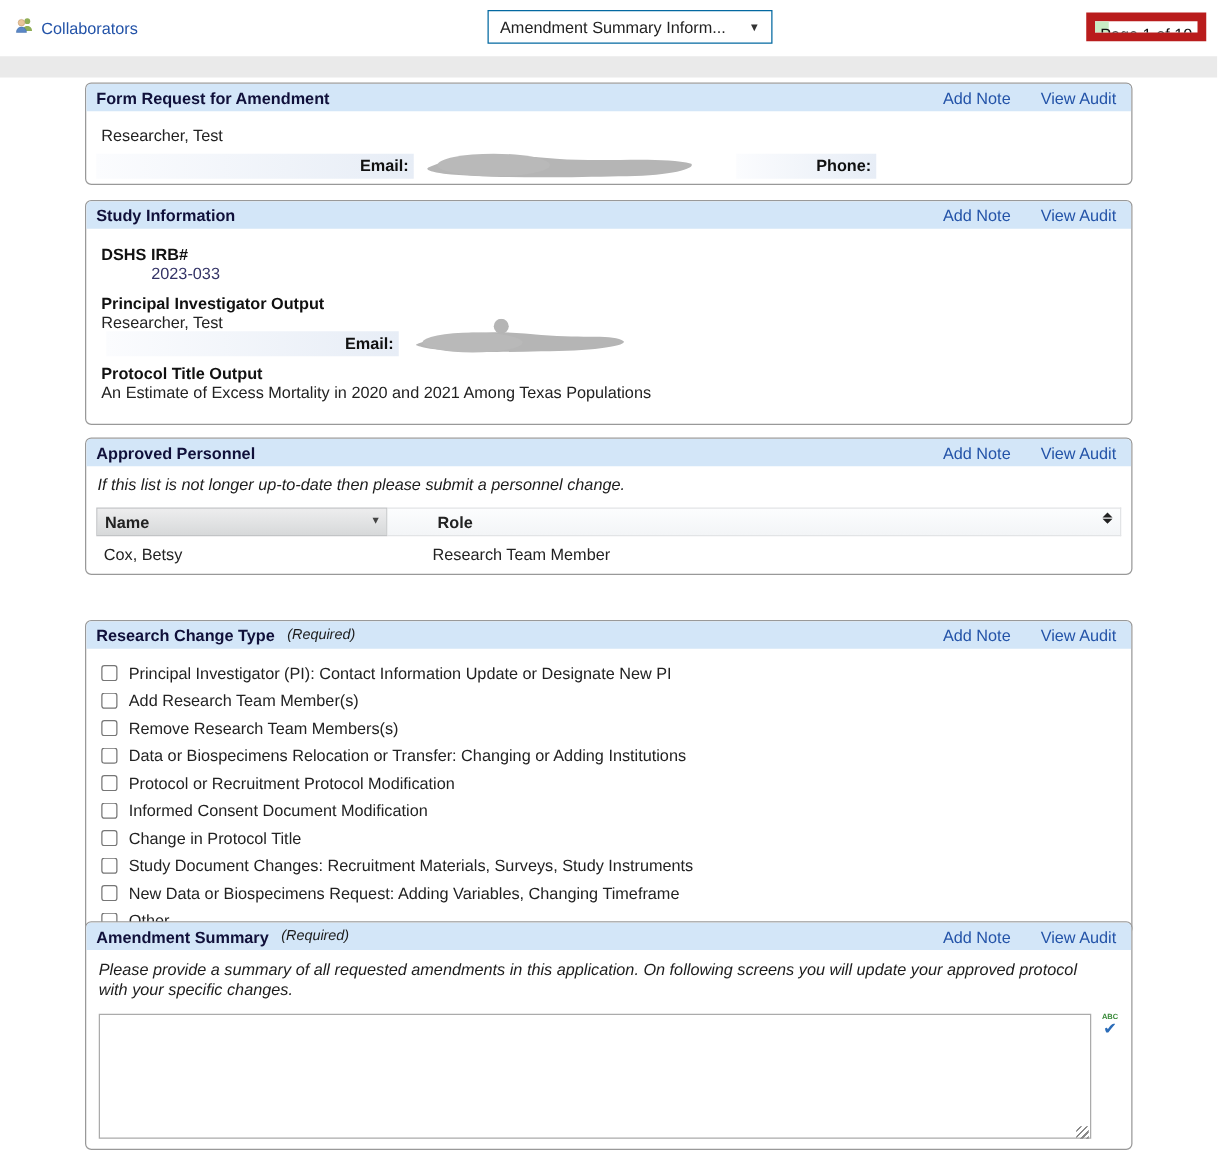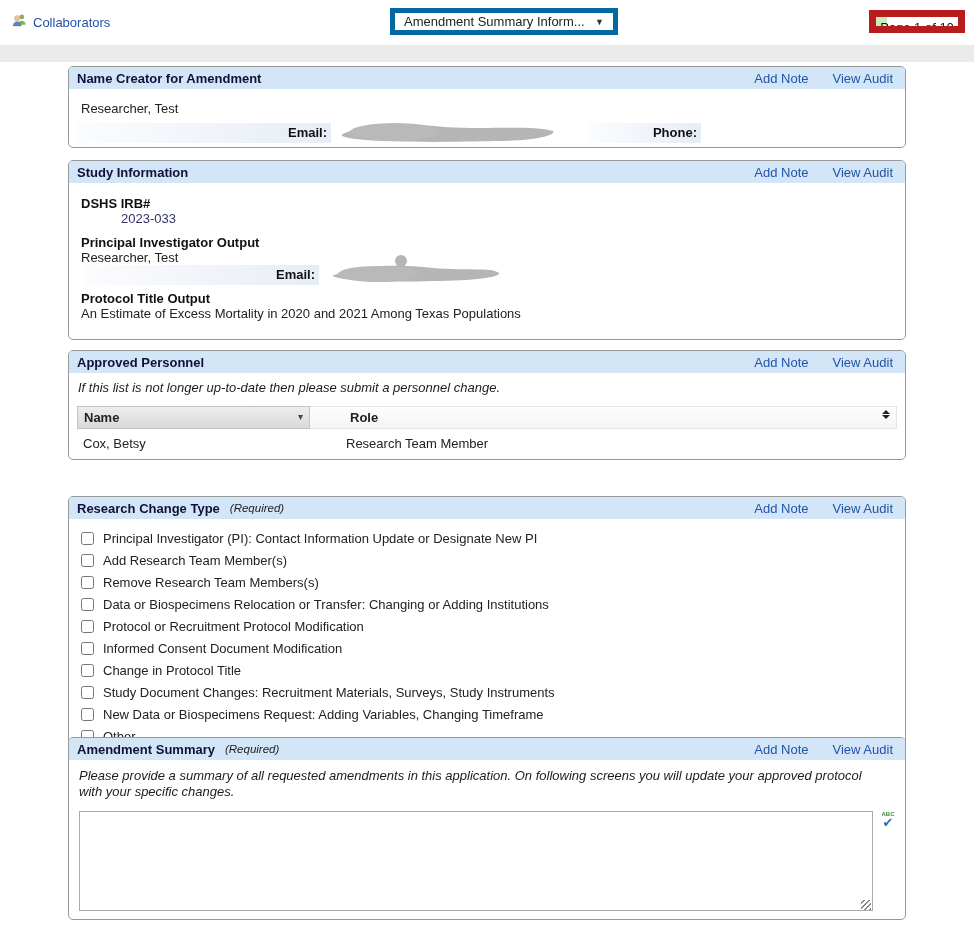--- a/index.html
+++ b/index.html
@@ -4,21 +4,21 @@
 <style>
   * { margin:0; padding:0; box-sizing:border-box; }
   html,body { background:#fff; }
   body { font-family:"Liberation Sans","DejaVu Sans",sans-serif; color:#222; }
   .screen { position:relative; width:974px; height:937px; background:#fff; overflow:hidden; }
 
   
   .topbar { position:absolute; top:0; left:0; width:974px; height:35px; background:#fff; }
   .collab { position:absolute; left:12px; top:13px; display:flex; align-items:center; gap:6px;
             color:#2353a8; font-size:13px; text-decoration:none; cursor:pointer; }
-  .navselect { position:absolute; left:390px; top:8px; width:228px; height:27px; border:5px solid #0369a1;
+  .navselect { position:absolute; left:390px; top:8px; width:228px; height:27px; border:1px solid #0369a1;
                background:#fff; display:flex; align-items:center; justify-content:space-between;
                padding:0 9px; font-size:13px; color:#222; cursor:pointer; }
   .caret { font-size:9px; color:#333; margin-left:8px; }
   .pagebox { position:absolute; left:869px; top:10px; width:96px; height:23px; border:7px solid #b91c1c;
              background:#fff; font-size:13px; color:#111; overflow:hidden; }
   .pagefill { position:absolute; left:0; top:0; bottom:0; width:11px; background:#c9ecc4; }
   .pagebox .pagetext { position:relative; display:block; text-align:center; line-height:21px; }
 
   .graystrip { position:absolute; top:45px; left:0; width:974px; height:17px; background:#eaeaea; }
 
@@ -114,21 +114,21 @@
     </div>
     <div class="pagebox">
       <div class="pagefill"></div>
       <span class="pagetext">Page 1 of 10</span>
     </div>
   </div>
   <div class="graystrip"></div>
 
   <section class="sec1">
     <div class="sec-head">
-      <span class="sec-title">Name Creator for Amendment</span>
+      <span class="sec-title">Form Request for Amendment</span>
       <span class="head-links">
         <a>Add Note</a>
         <a>View Audit</a>
       </span>
     </div>
     <div class="body1">
       <div class="nameline">Researcher, Test</div>
       <div class="lrow">
         <span class="lbar lbar-email1">Email:</span>
         <span class="val-slot">

